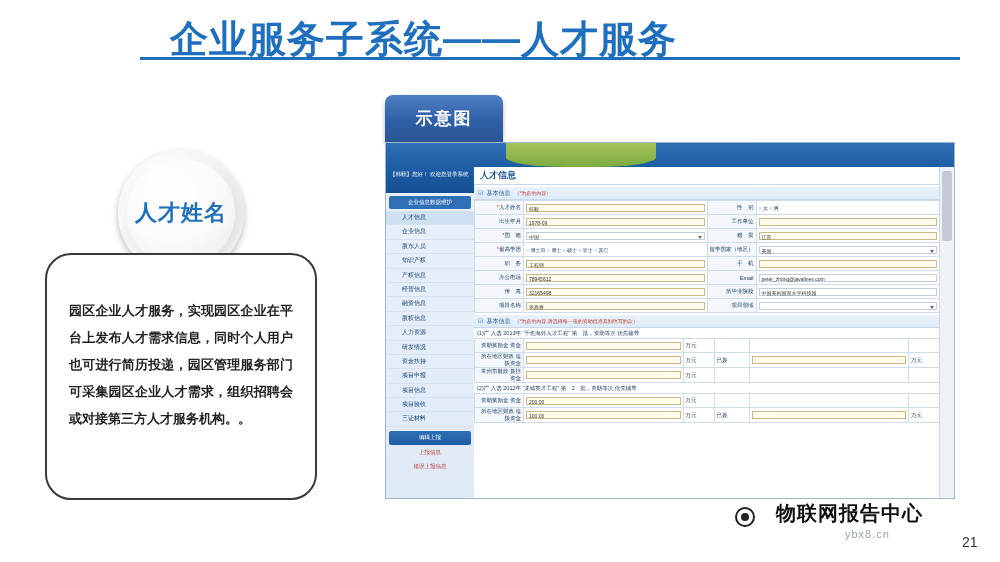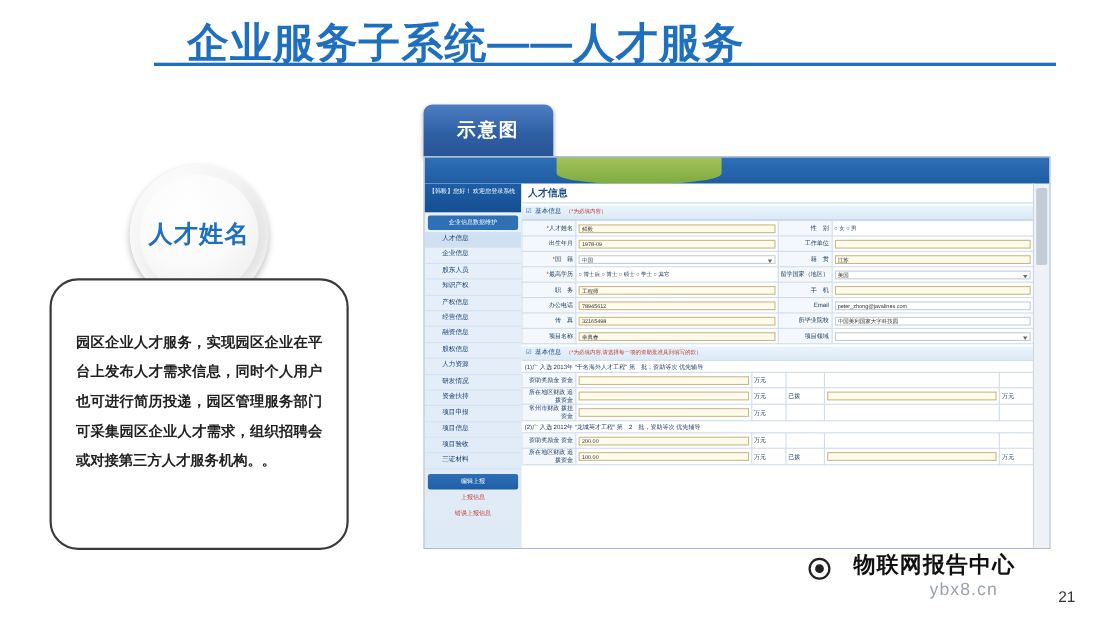--- a/index.html
+++ b/index.html
@@ -151,21 +151,21 @@
   }
   .footer-logo .badge{
     width:20px;height:20px;border-radius:50%;border:2px solid #222;box-sizing:border-box;
     position:relative;
   }
   .footer-logo .badge:before{
     content:"";position:absolute;left:4px;top:4px;width:8px;height:8px;border-radius:50%;background:#222;
   }
   .footer-logo .txt{font-size:20px;font-weight:bold;color:#111;letter-spacing:1px;}
   .watermark{
-    position:absolute;left:845px;top:528px;font-size:16px;color:#9aa3ab;letter-spacing:1px;
+    position:absolute;left:845px;top:528px;font-size:11px;color:#9aa3ab;letter-spacing:1px;
   }
   .page-num{
     position:absolute;left:962px;top:534px;font-size:14px;color:#333;
   }
 </style>
 </head>
 <body>
 
 <div class="slide-title">企业服务子系统——人才服务</div>
 <div class="title-rule"></div>

